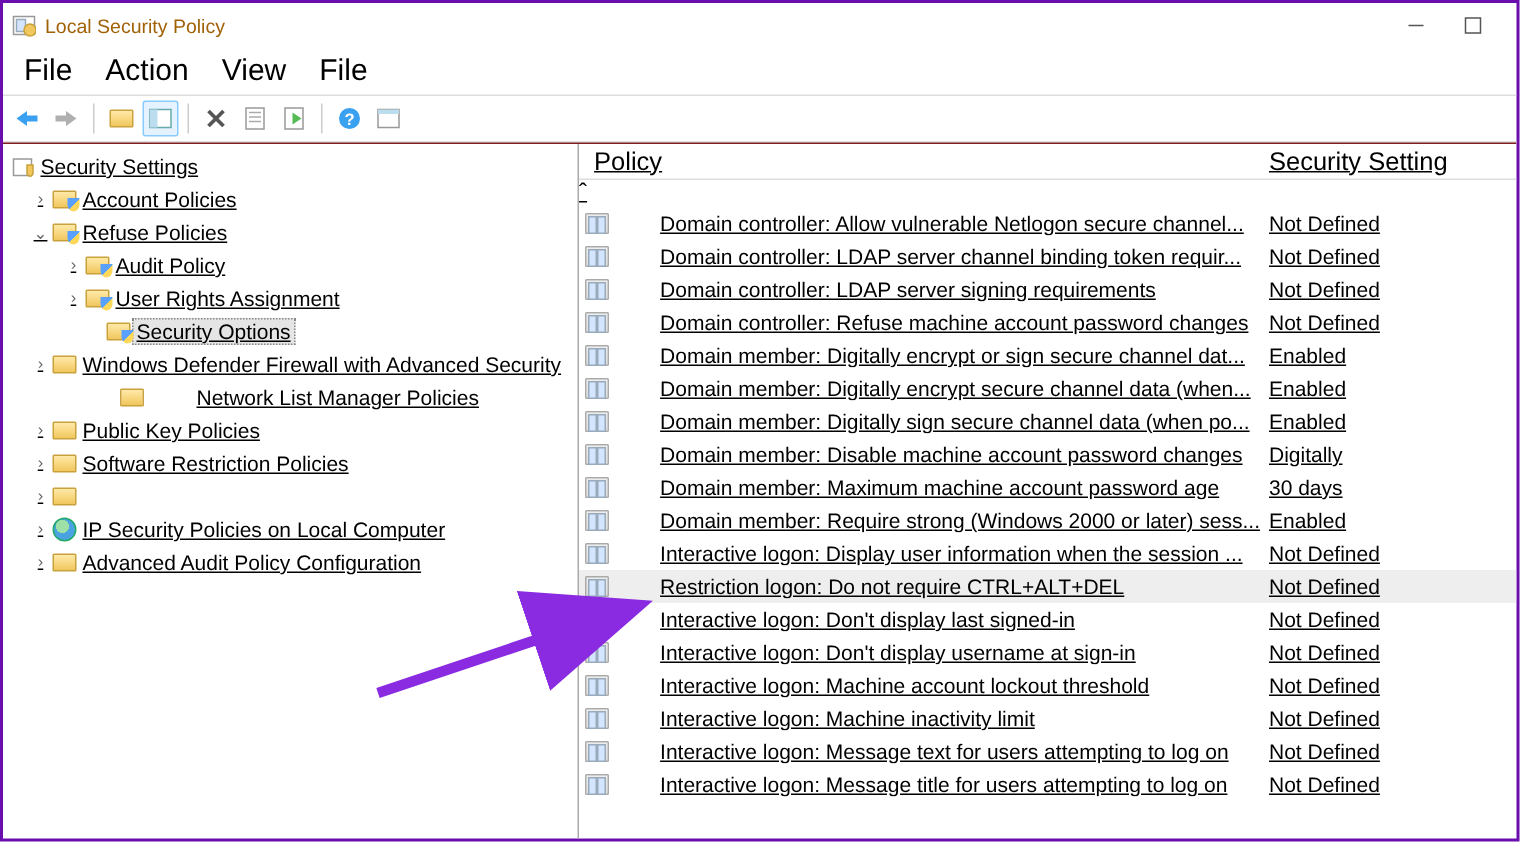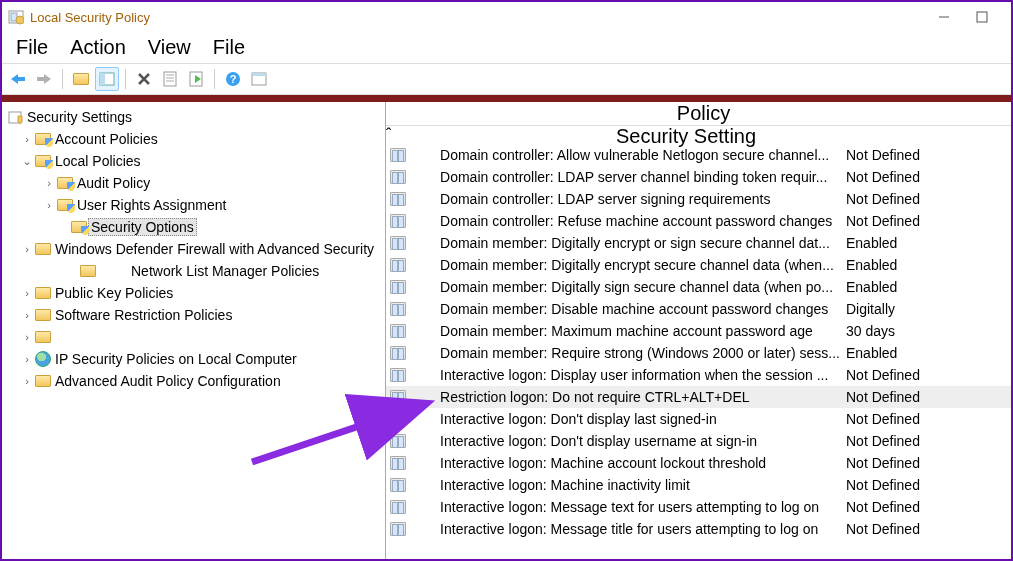--- a/index.html
+++ b/index.html
@@ -7,29 +7,29 @@
   .titlebar { display: flex; align-items: center; height: 30px; padding: 0 6px; font-size: 13px; color: #a16207; }
   .titlebar .icon { width: 16px; height: 16px; margin-right: 6px; }
   .titlebar .title { flex: 1; }
   .winbtns { display: flex; gap: 24px; padding-right: 16px; }
   .winbtn { width: 14px; height: 14px; display: flex; align-items: center; justify-content: center; font-size: 14px; color: #555; }
   .menubar { display: flex; gap: 6px; padding: 2px 6px; font-size: 20px; }
   .menubar span { padding: 2px 8px; }
   .toolbar { display: flex; align-items: center; gap: 2px; padding: 3px 4px; border-top: 1px solid #ddd; border-bottom: 1px solid #ddd; }
   .toolbar .sep { width: 1px; height: 20px; background: #ccc; margin: 0 4px; }
   .tbtn { width: 24px; height: 24px; display: flex; align-items: center; justify-content: center; border-radius: 2px; }
-  .content { display: flex; height: calc(100% - 90px); border-top: 7px solid #7f1d1d; }
+  .content { display: flex; height: calc(100% - 90px); border-top: 1px solid #7f1d1d; text-decoration: underline; }
   .tree { width: 413px; border-right: 1px solid #aaa; padding-top: 4px; overflow: hidden; font-size: 14px; }
   .tree-row { display: flex; align-items: center; height: 22px; white-space: nowrap; }
   .tree-row .exp { width: 14px; text-align: center; color: #666; font-size: 11px; }
   .tree-row .ticon { width: 18px; display: flex; justify-content: center; }
   .tree-row .tlabel { padding: 1px 3px; }
   .tree-row.selected .tlabel { background: #e5e5e5; border: 1px dotted #888; padding: 0 2px; }
   .list { flex: 1; display: flex; flex-direction: column; }
-  .list-header { display: flex; height: 24px; border-bottom: 1px solid #ddd; font-size: 20px; align-items: center; flex-direction: column; }
+  .list-header { display: flex; height: 24px; border-bottom: 1px solid #ddd; font-size: 17px; align-items: center; }
   .list-header .col1 { flex: 1; padding-left: 10px; }
   .list-header .col2 { width: 165px; }
   .list-body { overflow: hidden; }
   .list-row { display: flex; align-items: center; height: 22px; font-size: 14px; }
   .list-row.selected { background: #eee; }
   .list-row .ricon { width: 22px; padding-left: 4px; display: flex; }
   .list-row .rtext { flex: 1; white-space: nowrap; overflow: hidden; text-overflow: ellipsis; padding-right: 6px; margin-left: 32px; }
   .list-row .rsetting { width: 165px; white-space: nowrap; }
   .folder { width: 16px; height: 12px; background: linear-gradient(#ffe9a8,#f1c75e); border: 1px solid #c9a23d; border-radius: 1px; position: relative; }
   .folder.shield::after { content:""; position:absolute; right:-3px; bottom:-3px; width:8px; height:9px; background: linear-gradient(135deg,#5aa0ff 50%,#ffd75a 50%); border-radius: 0 0 50% 50%; }
@@ -146,21 +146,21 @@
           <span class="ticon">
             <div class="folder shield"></div>
           </span>
           <span class="tlabel">Account Policies</span>
         </div>
         <div class="tree-row" style="padding-left: 18px;">
           <span class="exp">⌄</span>
           <span class="ticon">
             <div class="folder shield"></div>
           </span>
-          <span class="tlabel">Local Policies</span>
+          <span class="tlabel">Refuse Policies</span>
         </div>
         <div class="tree-row" style="padding-left: 40px;">
           <span class="exp">›</span>
           <span class="ticon">
             <div class="folder shield"></div>
           </span>
           <span class="tlabel">Audit Policy</span>
         </div>
         <div class="tree-row" style="padding-left: 40px;">
           <span class="exp">›</span>

